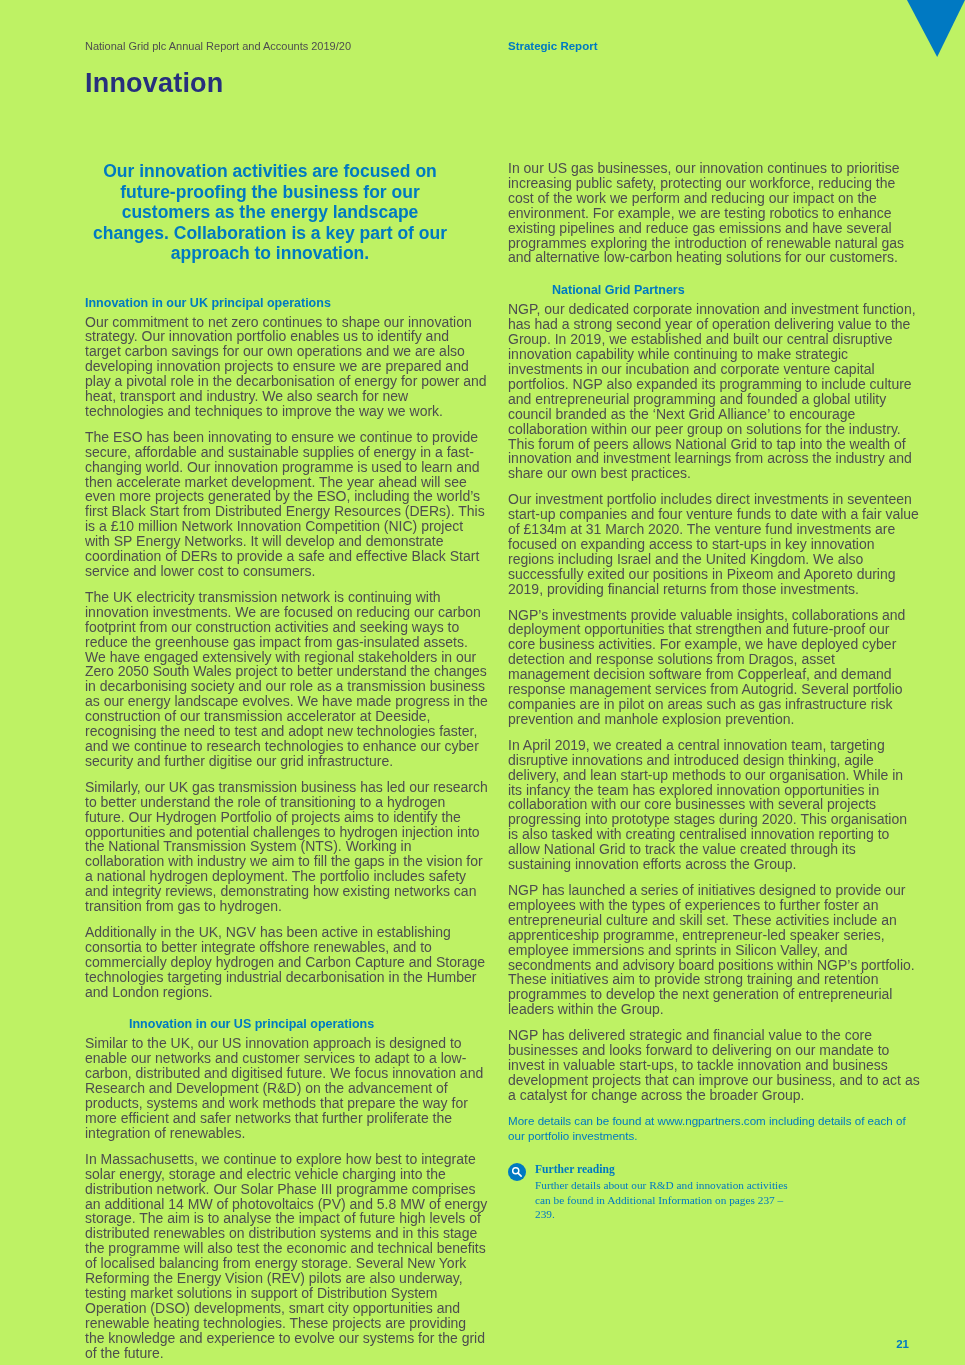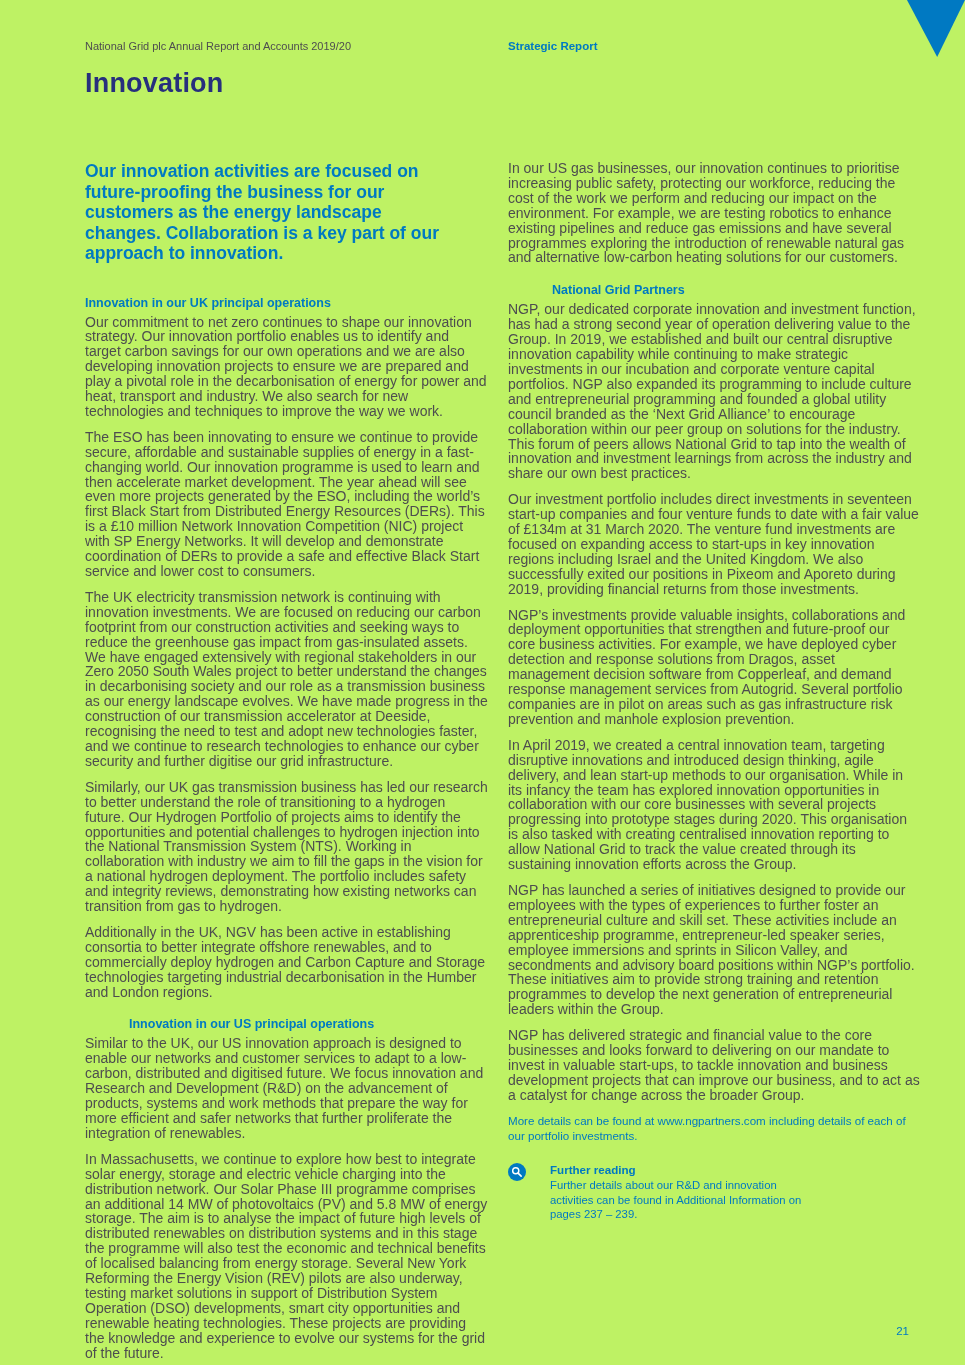--- a/index.html
+++ b/index.html
@@ -56,20 +56,21 @@
     margin-top: 62px;
   }
 
   .intro {
     font-size: 17.5px;
     font-weight: bold;
     color: #0079c2;
     line-height: 20.5px;
     margin-bottom: 32px;
     max-width: 370px;
+    text-align: center;
   }
 
   .sec-heading {
     font-size: 12.5px;
     font-weight: bold;
     color: #0079c2;
     margin: 0 0 5px 0;
   }
   .sec-heading.spaced { margin-top: 18px; padding-left: 44px; }
 
@@ -84,43 +85,44 @@
     font-size: 11.6px;
     line-height: 14.9px;
     color: #0079c2;
     margin-top: 5px;
     margin-bottom: 18px;
   }
 
   .further-reading {
     display: flex;
     align-items: flex-start;
-    gap: 24px;
+    gap: 9px;
     margin-top: 20px;
+    font-family: Liberation Serif, serif;
   }
   .fr-icon { flex: 0 0 auto; width: 18px; height: 18px; }
   .fr-text-wrap { max-width: 260px; }
   .fr-title {
     font-size: 11.6px;
     font-weight: bold;
     color: #0079c2;
     margin-bottom: 2px;
   }
   .fr-body {
     font-size: 11.3px;
     line-height: 14.2px;
     color: #0079c2;
   }
 
   .page-number {
     position: absolute;
     right: 56px;
-    bottom: 28px;
+    bottom: 15px;
     font-size: 11.5px;
-    font-weight: normal;
+    font-weight: bold;
     color: #0079c2;
   }
 </style>
 </head>
 <body>
 
 <div class="page">
 
   <div class="corner-triangle"></div>
 

